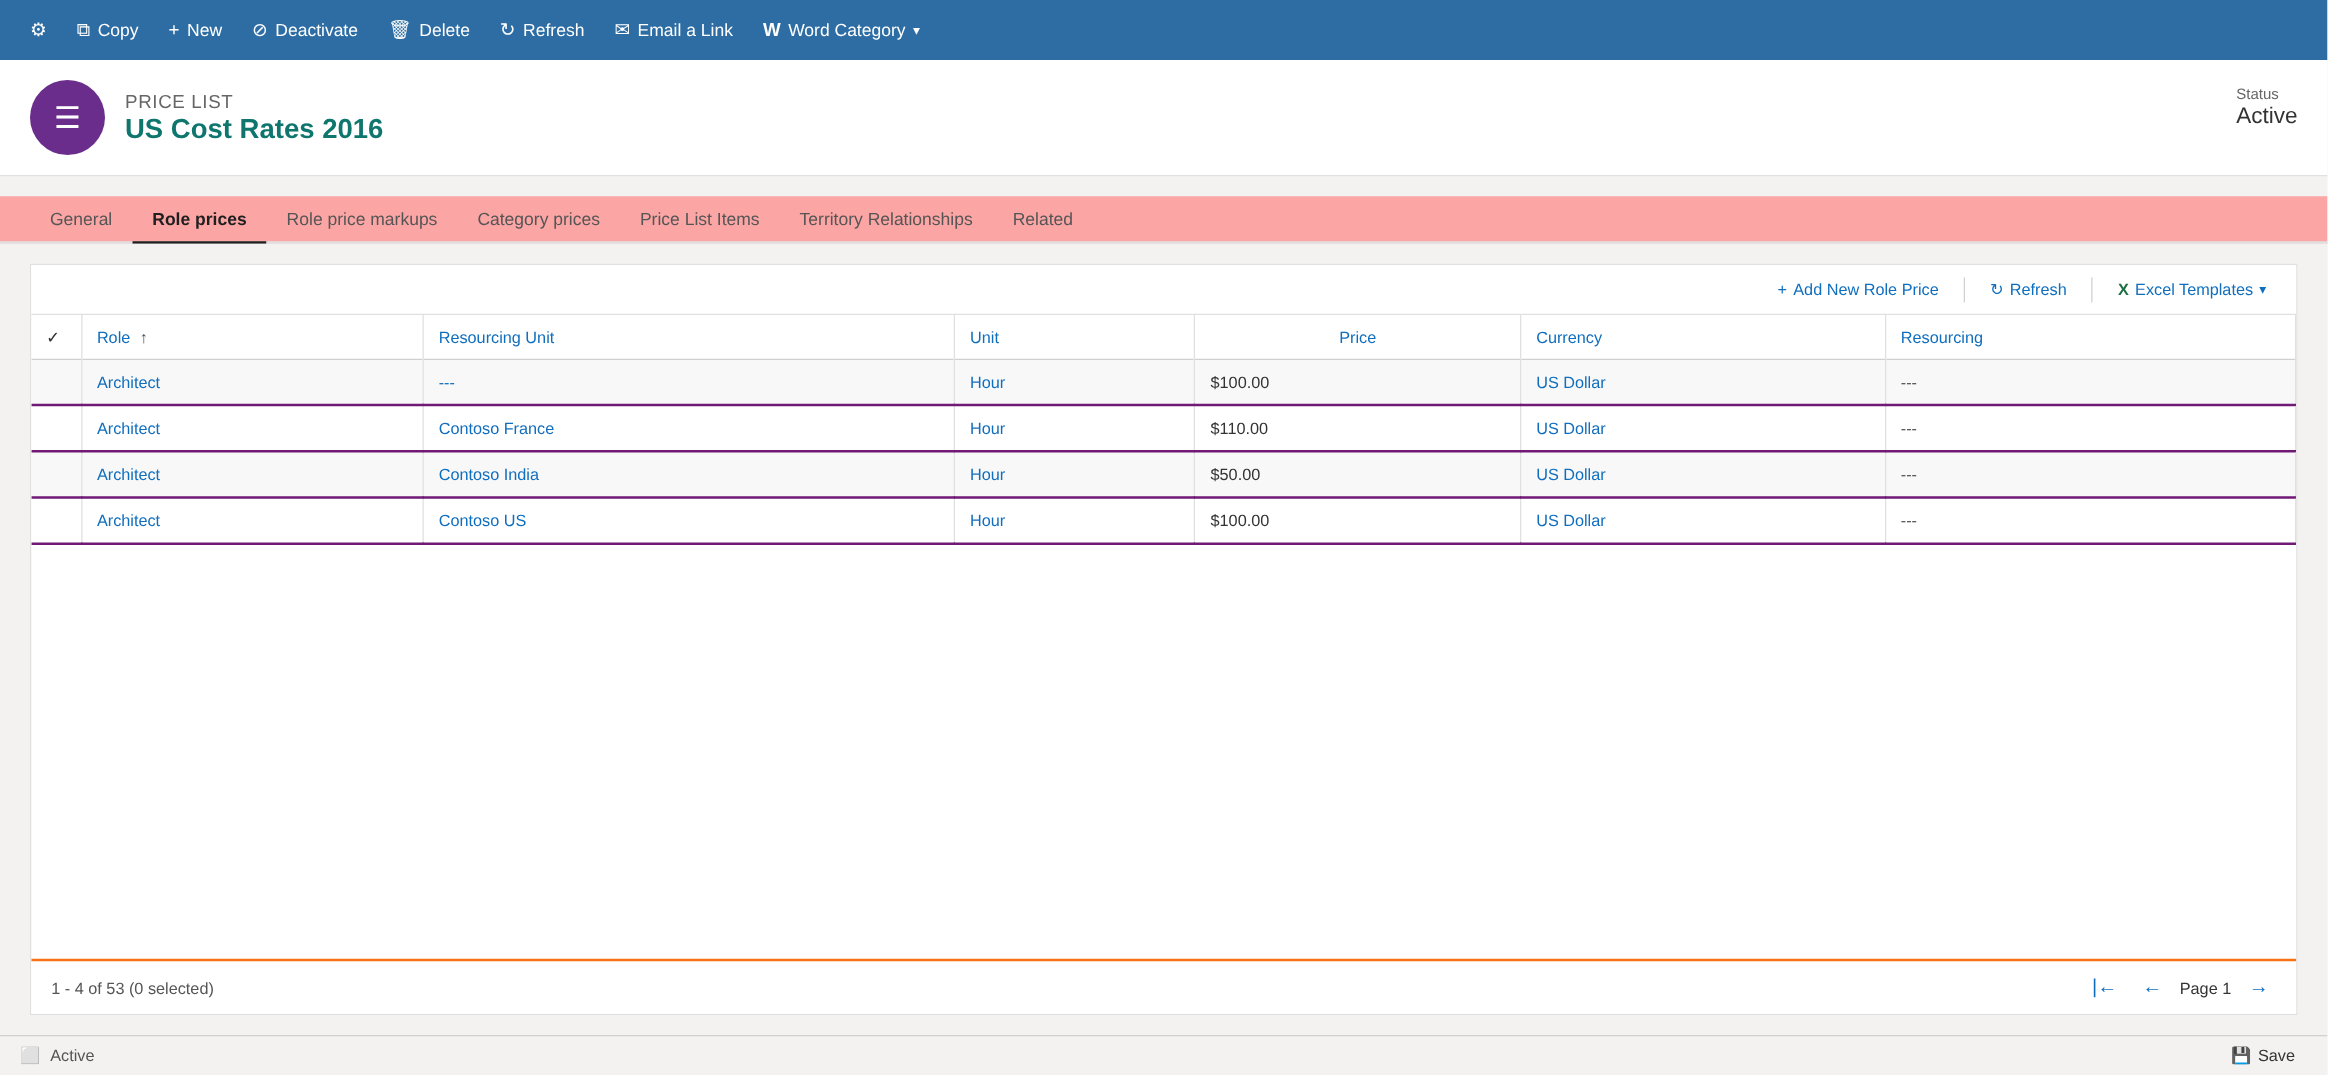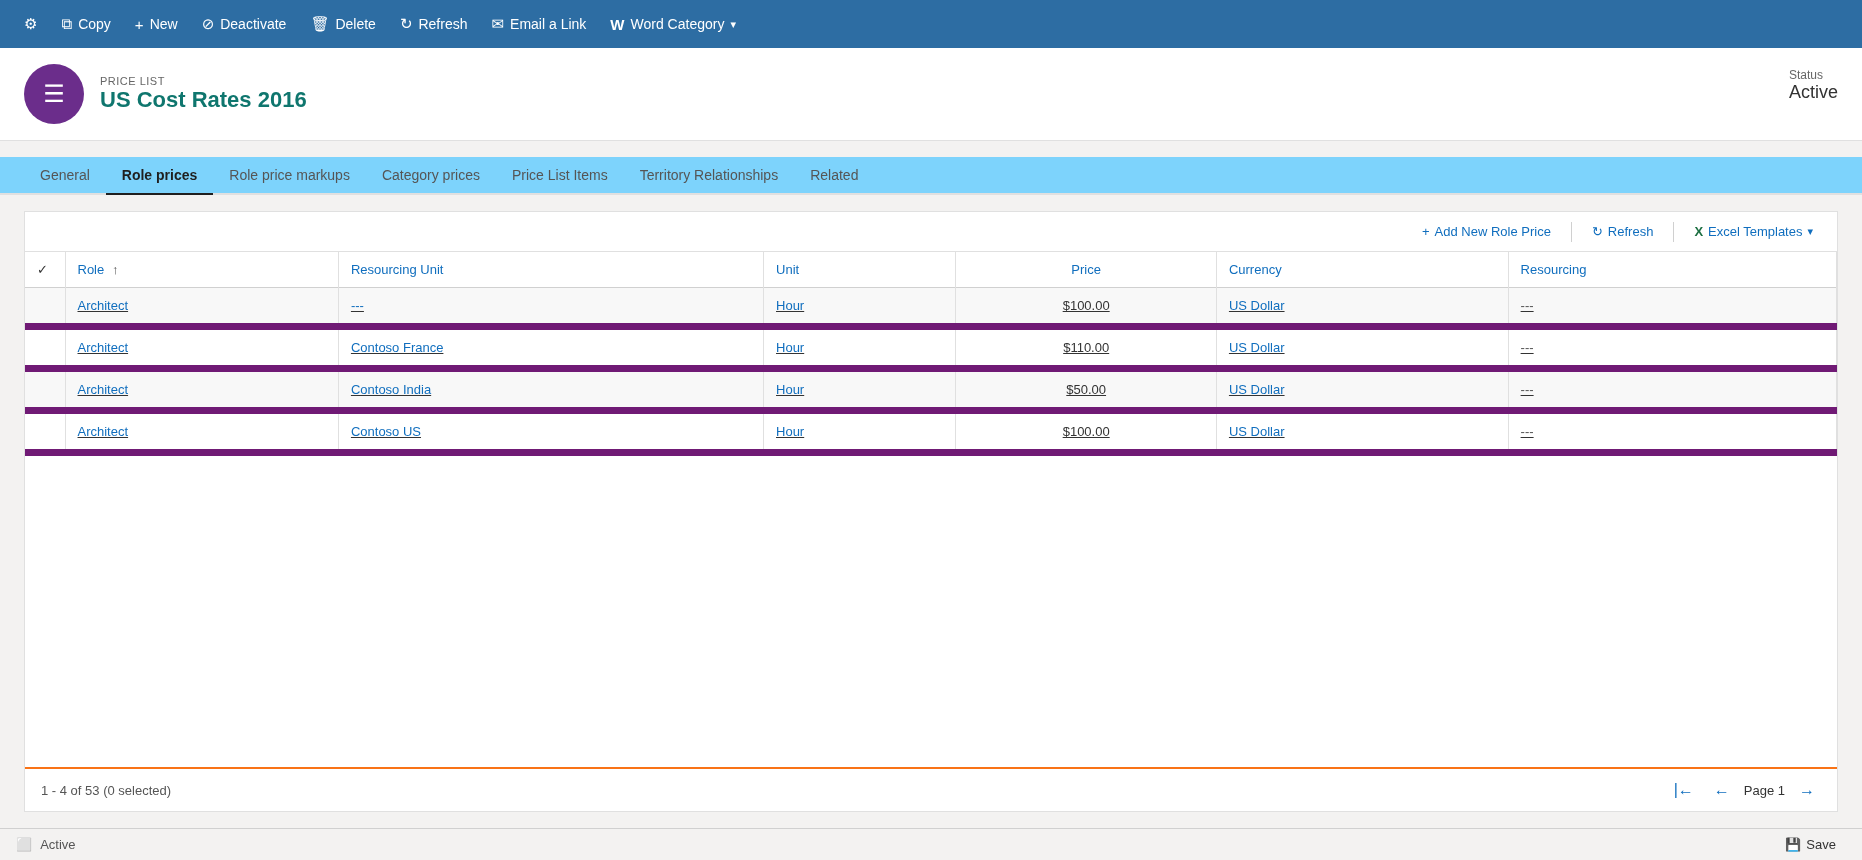--- a/index.html
+++ b/index.html
@@ -46,29 +46,29 @@
       background: #6b2d8b;
       border-radius: 50%;
       display: flex;
       align-items: center;
       justify-content: center;
       color: #fff;
       font-size: 24px;
       flex-shrink: 0;
     }
     .record-info { flex: 1; }
-    .record-type { font-size: 11px; color: #666; text-transform: uppercase; letter-spacing: 0.5px; margin-bottom: 0; }
+    .record-type { font-size: 15px; color: #666; text-transform: uppercase; letter-spacing: 0.5px; margin-bottom: 0; }
     .record-name { font-size: 22px; color: #0f766e; font-weight: 700; }
     .record-status { position: absolute; right: 24px; top: 20px; }
     .record-status .status-label { font-size: 12px; color: #666; }
     .record-status .status-value { font-size: 18px; color: #333; }
 
     
     .tabs-bar {
-      background: #7dd3fc;
+      background: #fca5a5;
       display: flex;
       align-items: flex-end;
       padding: 0 24px;
       border-bottom: 2px solid #e0e0e0;
       flex-shrink: 0;
       margin-top: 16px;
     }
     .tab {
       padding: 10px 16px;
       cursor: pointer;
@@ -148,32 +148,32 @@
       color: #106ebe;
       font-size: 13px;
       border-right: 1px solid #e0e0e0;
       cursor: pointer;
       white-space: nowrap;
     }
     th.check-col { width: 40px; color: #333; }
     th.price-col { text-align: center; }
     th .sort-icon { display: inline-block; margin-left: 4px; color: #555; }
 
-    tbody tr { border-bottom: 7px solid #701a75; text-decoration: underline; }
+    tbody tr { border-bottom: 2px solid #701a75; }
     tbody tr:nth-child(odd) { background: #f8f8f8; }
     tbody tr:nth-child(even) { background: #fff; }
 
     td {
       padding: 10px 12px;
       font-size: 13px;
       border-right: 1px solid #e0e0e0;
     }
     td.check-col { width: 40px; }
     td.link-cell { color: #106ebe; cursor: pointer; }
-    td.price-col { text-align: center; color: #333; }
+    td.price-col { text-align: left; color: #333; }
     td.desc-col { color: #555; }
 
     
     .grid-footer {
       padding: 10px 16px;
       display: flex;
       align-items: center;
       justify-content: space-between;
       border-top: 2px solid #f97316;
       font-size: 13px;

